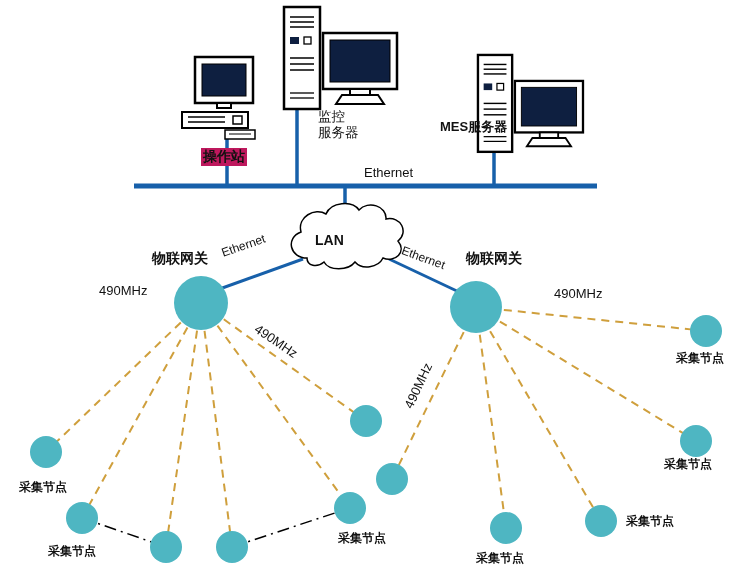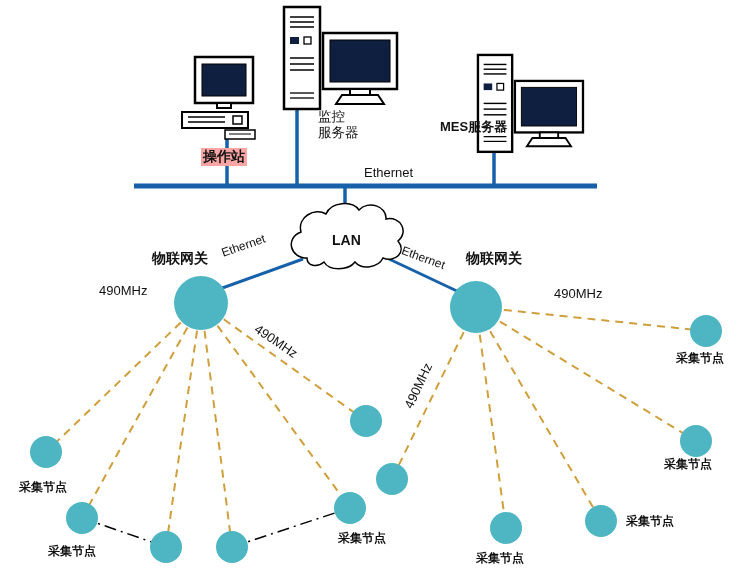--- a/index.html
+++ b/index.html
@@ -4,21 +4,21 @@
 <style>
   html,body{margin:0;padding:0;background:#fff;}
   #stage{position:relative;width:750px;height:570px;background:#ffffff;overflow:hidden;
          font-family:"Liberation Sans","DejaVu Sans",sans-serif;color:#111;}
   #diagram-svg{position:absolute;left:0;top:0;}
   .lbl{position:absolute;white-space:nowrap;color:#111;}
   .b{font-weight:bold;}
   .f14{font-size:14px;}
   .f13{font-size:13px;}
   .f12{font-size:12px;}
-  .bg{background:#fca5a5;padding:0 2px;}
+  .bg{background:#be185d;padding:0 2px;}
   .rot{transform-origin:left center;}
   .two-line{line-height:16px;font-size:13.5px;font-weight:normal;}
 </style>
 </head>
 <body>
 
 <div id="stage">
 
   <svg id="diagram-svg" width="750" height="570" viewBox="0 0 750 570">
 
@@ -138,21 +138,21 @@
 
   <div class="lbl two-line" style="left:318px;top:109px;">
     <div>监控</div>
     <div>服务器</div>
   </div>
 
   <div class="lbl b f13" style="left:404px;top:118px;margin-left:36px;">MES服务器</div>
 
   <div class="lbl f13" style="left:364px;top:165px;">Ethernet</div>
 
-  <div class="lbl b f14" style="left:332px;top:232px;">LAN</div>
+  <div class="lbl b f14" style="left:315px;top:232px;">LAN</div>
 
   <div class="lbl f12 rot" style="left:222px;top:246px;transform:rotate(-19deg);">Ethernet</div>
 
   <div class="lbl f12 rot" style="left:402px;top:243px;transform:rotate(20deg);">Ethernet</div>
 
   <div class="lbl b f14" style="left:152px;top:250px;">物联网关</div>
 
   <div class="lbl b f14" style="left:466px;top:250px;">物联网关</div>
 
   <div class="lbl f13" style="left:99px;top:283px;">490MHz</div>

